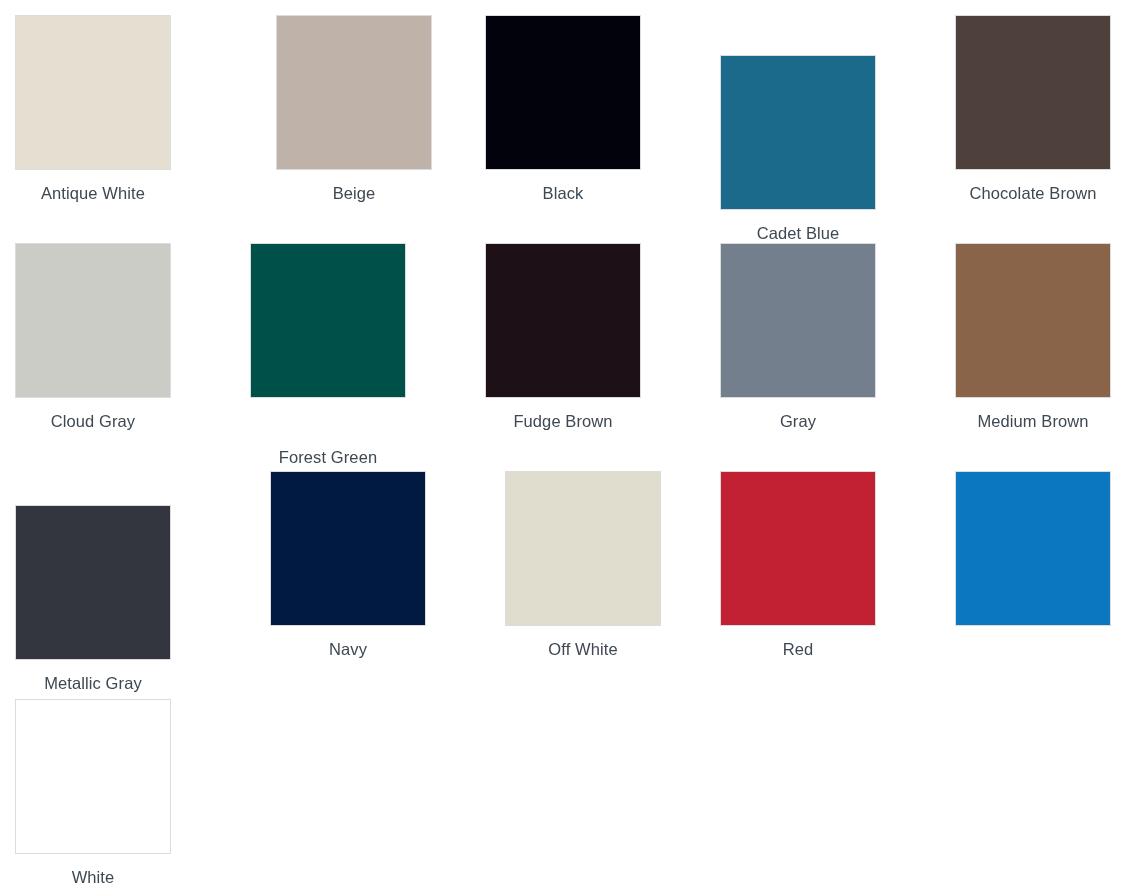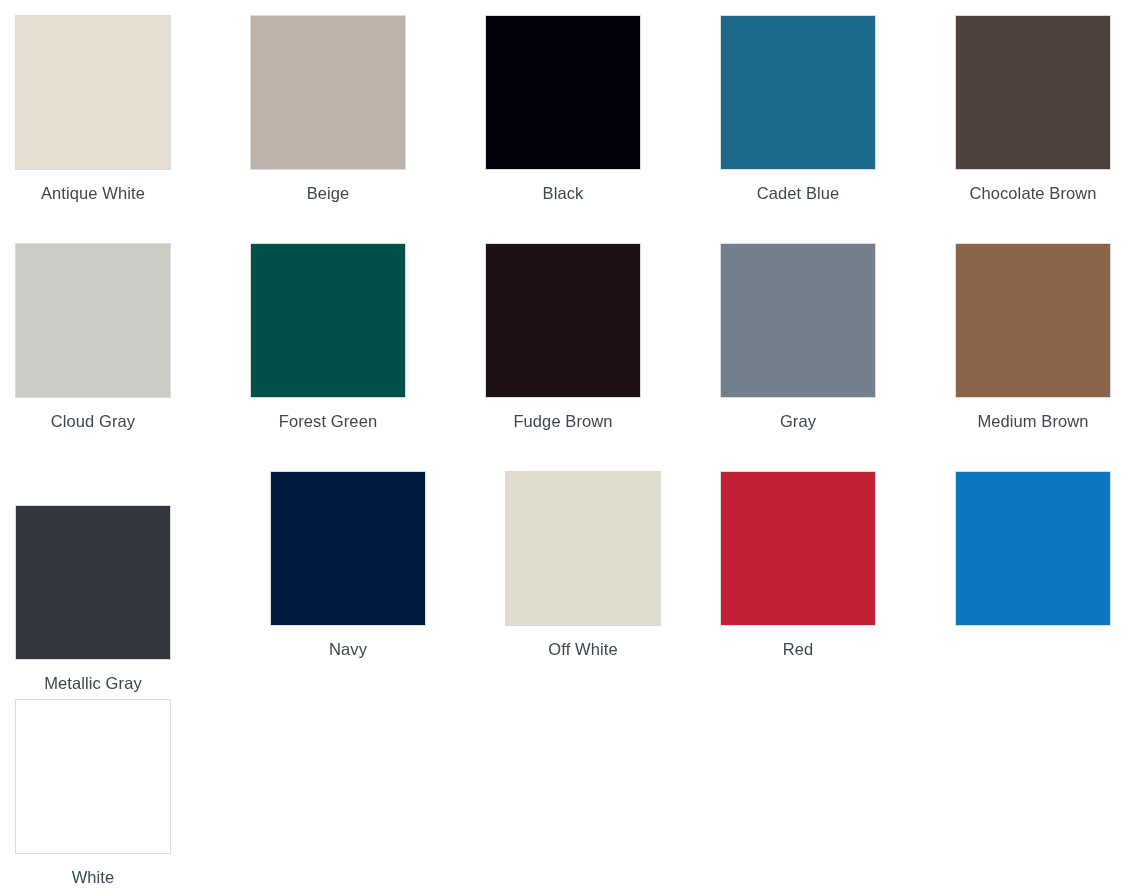--- a/index.html
+++ b/index.html
@@ -56,41 +56,41 @@
   }
 </style>
 </head>
 <body>
 
 <div id="swatch-grid">
     <div class="swatch-cell" style="grid-column: 1;">
       <div class="swatch-chip" title="Antique White" style="background-color: rgb(228, 223, 209); border-color: rgb(220, 220, 220);"></div>
       <div class="swatch-label">Antique White</div>
     </div>
-    <div class="swatch-cell" style="grid-column: 2;">
+    <div class="swatch-cell" style="grid-column: 2; margin-left: 26px;">
       <div class="swatch-chip" title="Beige" style="background-color: rgb(191, 178, 168); border-color: rgb(220, 220, 220);"></div>
       <div class="swatch-label">Beige</div>
     </div>
     <div class="swatch-cell" style="grid-column: 3;">
       <div class="swatch-chip" title="Black" style="background-color: rgb(2, 2, 12); border-color: rgb(220, 220, 220);"></div>
       <div class="swatch-label">Black</div>
     </div>
-    <div class="swatch-cell" style="grid-column: 4;">
+    <div class="swatch-cell" style="grid-column: 4; justify-content: flex-end;">
       <div class="swatch-chip" title="Cadet Blue" style="background-color: rgb(28, 106, 139); border-color: rgb(220, 220, 220);"></div>
       <div class="swatch-label">Cadet Blue</div>
     </div>
     <div class="swatch-cell" style="grid-column: 5;">
       <div class="swatch-chip" title="Chocolate Brown" style="background-color: rgb(78, 64, 58); border-color: rgb(220, 220, 220);"></div>
       <div class="swatch-label">Chocolate Brown</div>
     </div>
     <div class="swatch-cell" style="grid-column: 1;">
       <div class="swatch-chip" title="Cloud Gray" style="background-color: rgb(203, 204, 197); border-color: rgb(220, 220, 220);"></div>
       <div class="swatch-label">Cloud Gray</div>
     </div>
-    <div class="swatch-cell" style="grid-column: 2;">
+    <div class="swatch-cell" style="grid-column: 2; gap: 36px;">
       <div class="swatch-chip" title="Forest Green" style="background-color: rgb(0, 80, 74); border-color: rgb(220, 220, 220);"></div>
       <div class="swatch-label">Forest Green</div>
     </div>
     <div class="swatch-cell" style="grid-column: 3;">
       <div class="swatch-chip" title="Fudge Brown" style="background-color: rgb(30, 16, 23); border-color: rgb(220, 220, 220);"></div>
       <div class="swatch-label">Fudge Brown</div>
     </div>
     <div class="swatch-cell" style="grid-column: 4;">
       <div class="swatch-chip" title="Gray" style="background-color: rgb(115, 127, 140); border-color: rgb(220, 220, 220);"></div>
       <div class="swatch-label">Gray</div>

